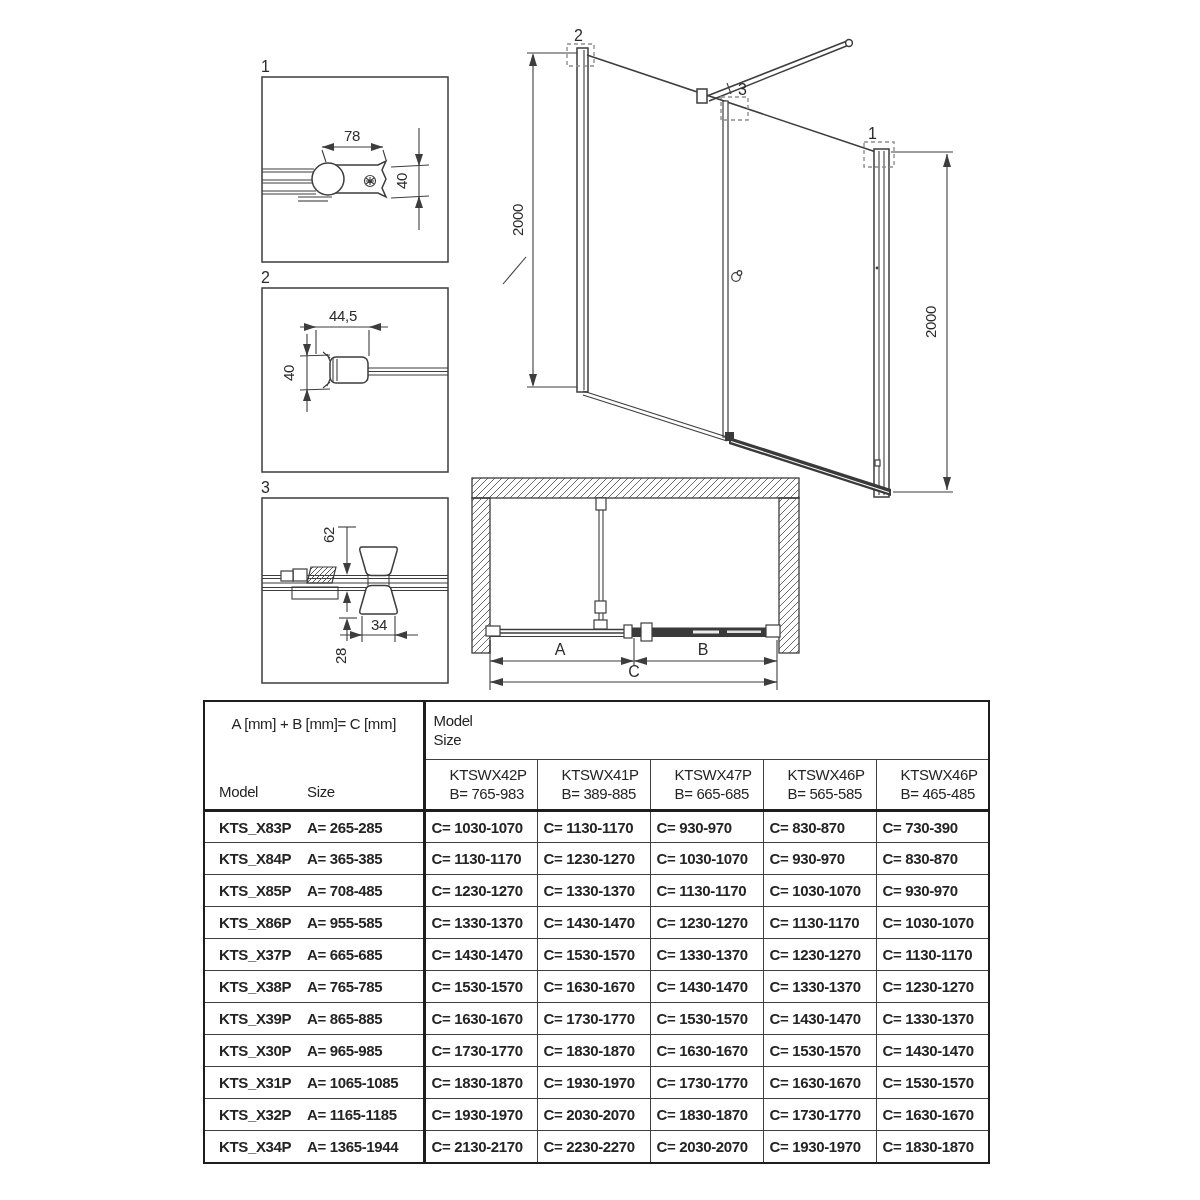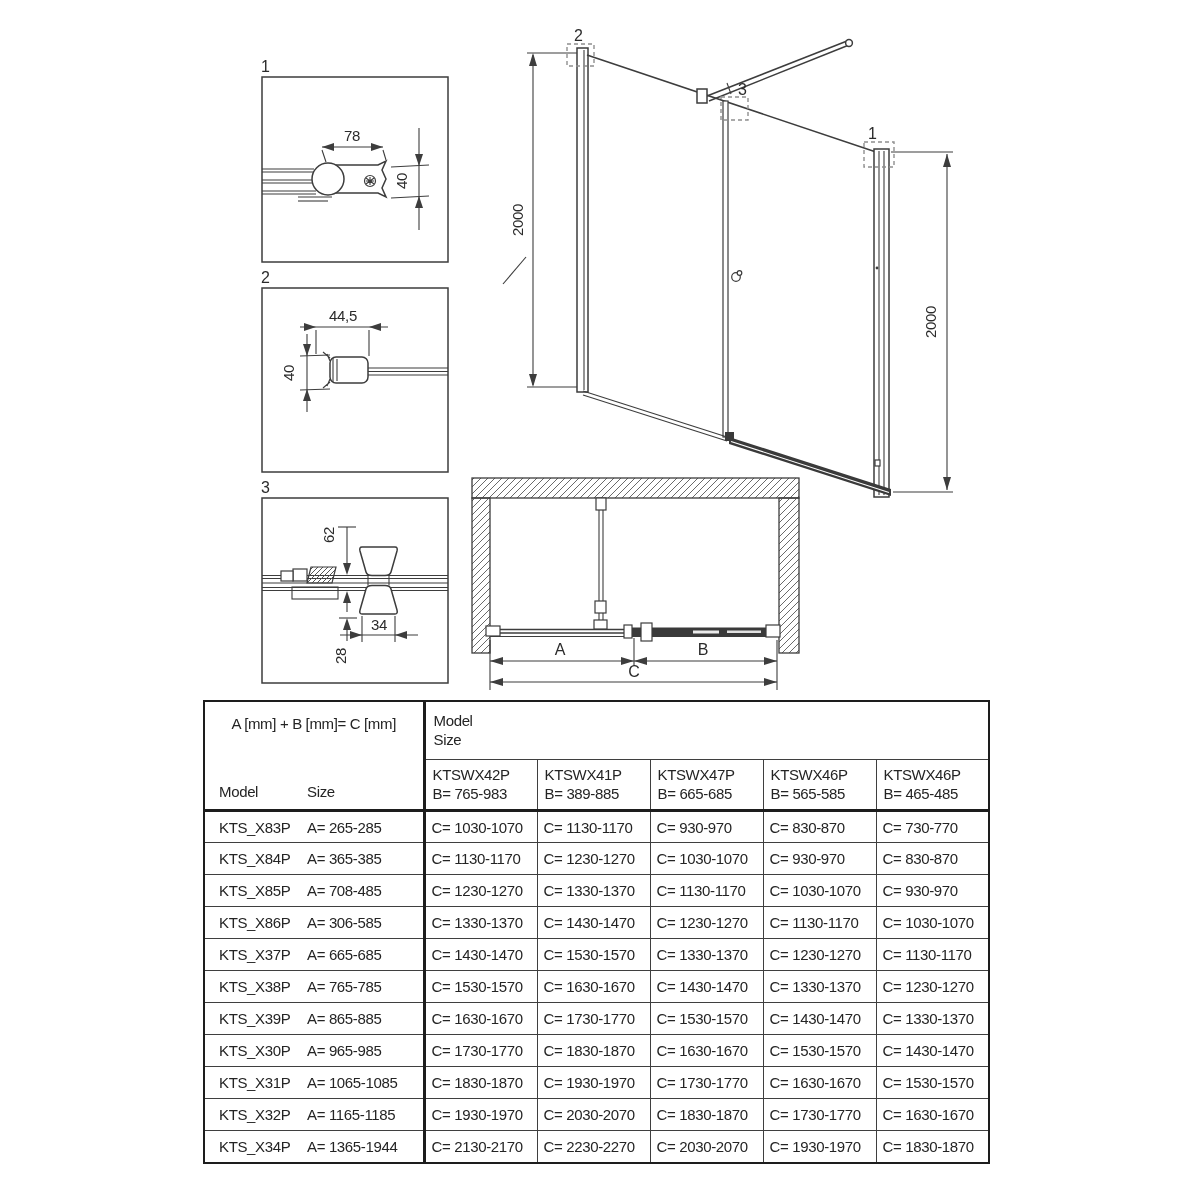--- a/index.html
+++ b/index.html
@@ -19,28 +19,28 @@
   .co{fill:none;stroke:#8f8f8f;stroke-width:1.4;stroke-dasharray:4 3;}
   .dimtxt{font-size:15px;}
   .lbl{font-size:16px;}
   .abclbl{font-size:16px;}
   
   .size-table{position:absolute;left:203px;top:700px;border-collapse:collapse;table-layout:fixed;
               border:2px solid #1d1d1d;font-size:15px;color:#242424;letter-spacing:-0.35px;}
   .size-table td{border:1px solid #3f3f3f;padding:0;vertical-align:middle;overflow:hidden;white-space:nowrap;}
   .hrow1{height:57px;}
   .hrow2{height:50px;}
-  .drow{height:32px;}
+  .drow{height:32px;font-weight:bold;}
   .formula-cell{border-right:3px solid #1d1d1d !important;border-bottom:3px solid #1d1d1d !important;}
   .fwrap{height:107px;display:flex;flex-direction:column;justify-content:space-between;}
   .formula{text-align:center;padding-top:13px;}
   .msrow{display:flex;padding-left:14px;padding-bottom:9px;}
   .msrow .m{display:inline-block;width:88px;}
   .group-cell div{padding-left:8px;line-height:19px;}
-  .colhead div{padding-left:7px;line-height:19px;}
+  .colhead div{padding-left:7px;line-height:19px;margin-left:17px;}
   .hrow2 td{border-bottom:3px solid #1d1d1d;}
   .mcell{border-right:3px solid #1d1d1d !important;padding-left:14px !important;}
   .mcell .m{display:inline-block;width:88px;}
   .ccell{padding-left:6px !important;margin-top:20px;}
 </style>
 </head>
 <body>
 
 <div class="page">
 
@@ -323,40 +323,40 @@
             <div>KTSWX46P</div>
             <div>B= 465-485</div>
           </td>
         </tr>
     <tr class="drow">
           <td class="mcell"><span class="m">KTS_X83P</span><span>A= 265-285</span></td>
           <td class="ccell">C= 1030-1070</td>
           <td class="ccell">C= 1130-1170</td>
           <td class="ccell">C= 930-970</td>
           <td class="ccell">C= 830-870</td>
-          <td class="ccell">C= 730-770</td>
+          <td class="ccell">C= 730-390</td>
         </tr>
         <tr class="drow">
           <td class="mcell"><span class="m">KTS_X84P</span><span>A= 365-385</span></td>
           <td class="ccell">C= 1130-1170</td>
           <td class="ccell">C= 1230-1270</td>
           <td class="ccell">C= 1030-1070</td>
           <td class="ccell">C= 930-970</td>
           <td class="ccell">C= 830-870</td>
         </tr>
         <tr class="drow">
           <td class="mcell"><span class="m">KTS_X85P</span><span>A= 708-485</span></td>
           <td class="ccell">C= 1230-1270</td>
           <td class="ccell">C= 1330-1370</td>
           <td class="ccell">C= 1130-1170</td>
           <td class="ccell">C= 1030-1070</td>
           <td class="ccell">C= 930-970</td>
         </tr>
         <tr class="drow">
-          <td class="mcell"><span class="m">KTS_X86P</span><span>A= 306-585</span></td>
+          <td class="mcell"><span class="m">KTS_X86P</span><span>A= 955-585</span></td>
           <td class="ccell">C= 1330-1370</td>
           <td class="ccell">C= 1430-1470</td>
           <td class="ccell">C= 1230-1270</td>
           <td class="ccell">C= 1130-1170</td>
           <td class="ccell">C= 1030-1070</td>
         </tr>
         <tr class="drow">
           <td class="mcell"><span class="m">KTS_X37P</span><span>A= 665-685</span></td>
           <td class="ccell">C= 1430-1470</td>
           <td class="ccell">C= 1530-1570</td>

